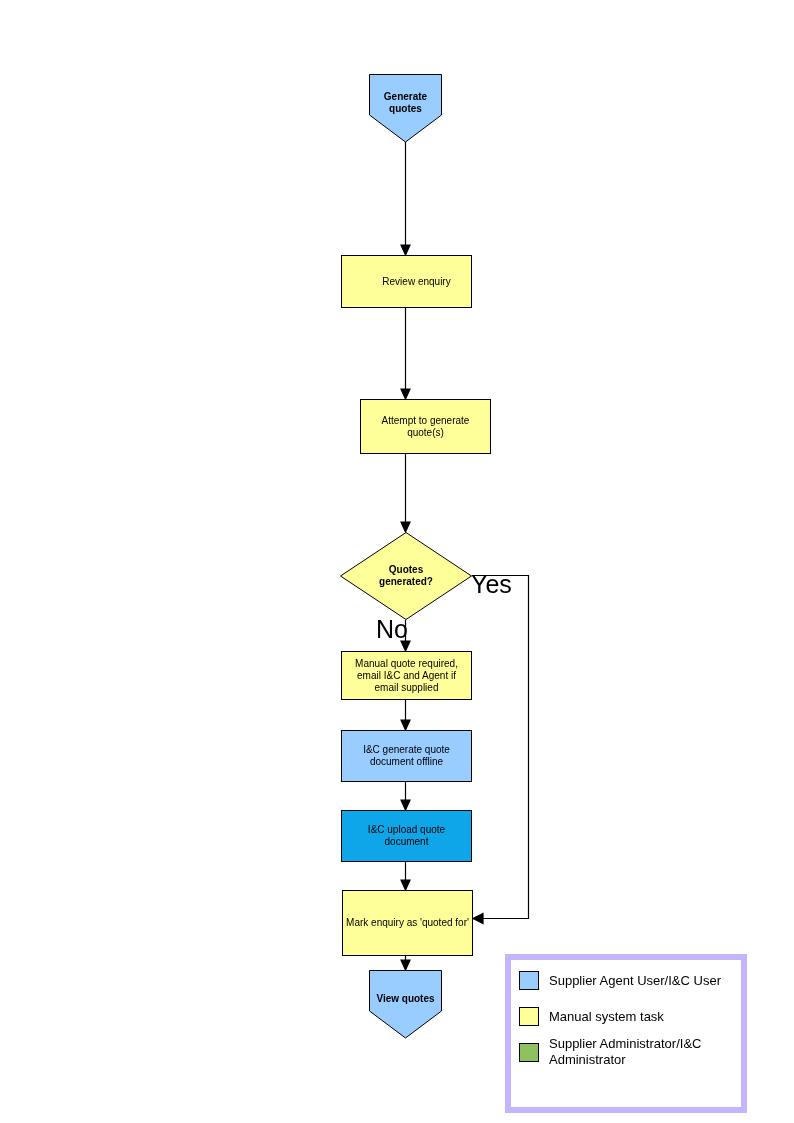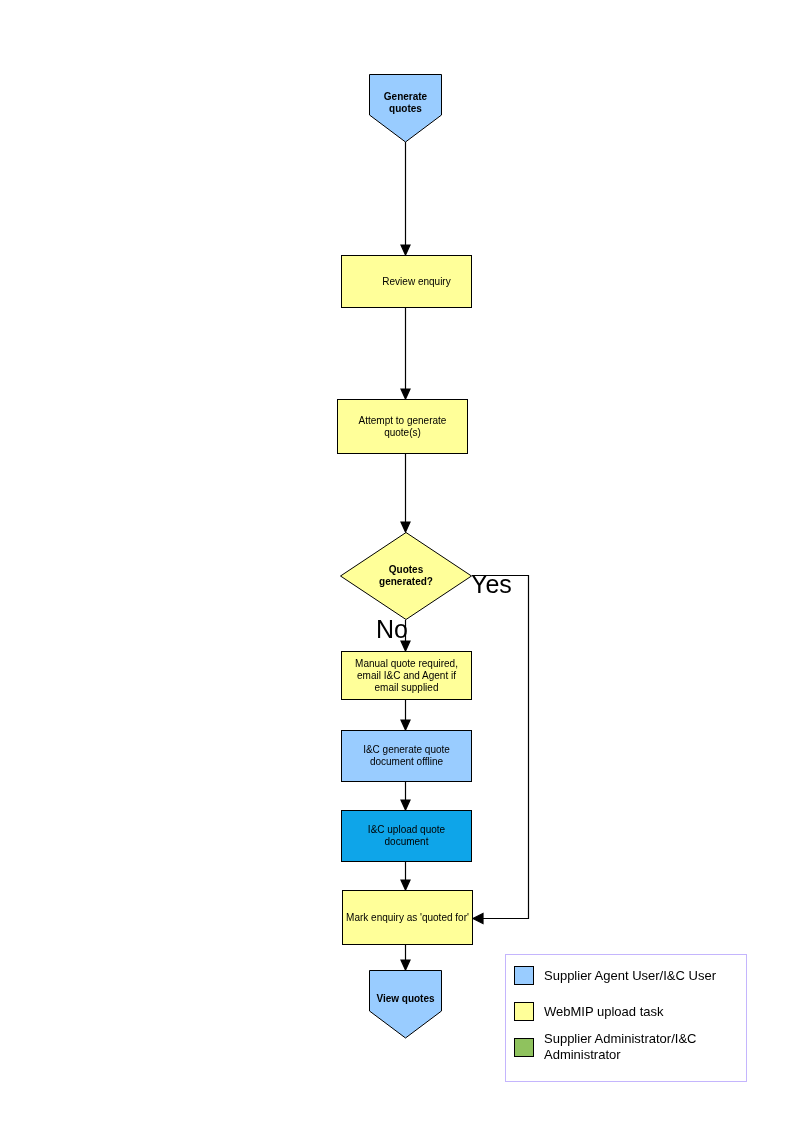--- a/index.html
+++ b/index.html
@@ -13,40 +13,40 @@
     display:flex; align-items:center; justify-content:center;
     text-align:center; font-size:10px; line-height:12px; padding:2px 5px;
   }
   .node-shape { position:absolute; display:flex; align-items:center; justify-content:center;font-weight:bold; }
   .node-shape svg { position:absolute; left:0; top:0; }
   .shape-label { position:relative; text-align:center; font-size:10px; line-height:12px; z-index:2; }
   .pent-label { padding-bottom:12px; }
   .diamond-label { width:80px; }
   .edge-label { position:absolute; font-size:25px; line-height:25px; z-index:3; }
   #legend {
-    position:absolute; left:505px; top:954px; width:242px; height:128px;
-    box-sizing:border-box; border:1px solid #c4b5fd; background:#ffffff;
+    position:absolute; left:505px; top:954px; width:242px; height:159px;
+    box-sizing:border-box; border:6px solid #c4b5fd; background:#ffffff;
   }
   .legend-row { position:absolute; left:8px; display:flex; align-items:center; }
   .legend-row-1 { top:11px; }
   .legend-row-2 { top:47px; }
   .legend-row-3 { top:76px; }
   .legend-swatch {
     width:20px; height:19px; box-sizing:border-box; border:1px solid #000; flex:none;
   }
   .legend-label { font-size:13px; line-height:16px; margin-left:10px; width:198px; }
   #n-generate { left:369px; top:74px;  width:73px;  height:69px; }
   #n-view     { left:369px; top:970px; width:73px;  height:69px; }
   #n-review   { left:341px; top:255px; width:131px; height:53px; background:#FFFF99;padding-left:25px; }
-  #n-attempt  { left:337px; top:399px; width:131px; height:55px; background:#FFFF99; }
+  #n-attempt  { left:360px; top:399px; width:131px; height:55px; background:#FFFF99; }
   #n-decision { left:340px; top:532px; width:132px; height:88px; }
   #n-manual   { left:341px; top:651px; width:131px; height:49px; background:#FFFF99; }
   #n-icgen    { left:341px; top:730px; width:131px; height:52px; background:#99CCFF; }
   #n-icupload { left:341px; top:810px; width:131px; height:52px; background:#99CCFF; }
-  #n-mark     { left:342px; top:890px; width:131px; height:55px; background:#FFFF99; padding:2px 3px;justify-content:center; }
+  #n-mark     { left:342px; top:890px; width:131px; height:66px; background:#FFFF99; padding:2px 3px;justify-content:center; }
   #yes-label  { left:471px; top:572px; }
   #no-label   { left:376px; top:617px; }
 </style>
 </head>
 <body>
 
 <div id="canvas">
 
   <svg id="connectors" viewBox="0 0 794 1123" xmlns="http://www.w3.org/2000/svg">
     <g stroke="#000" stroke-width="1.2" fill="#000">
@@ -137,21 +137,21 @@
   <div class="edge-label" id="yes-label">Yes</div>
   <div class="edge-label" id="no-label">No</div>
 
   <div id="legend">
     <div class="legend-row legend-row-1">
       <span class="legend-swatch" style="background-color: rgb(153, 204, 255);"></span>
       <span class="legend-label">Supplier Agent User/I&amp;C User</span>
     </div>
     <div class="legend-row legend-row-2">
       <span class="legend-swatch" style="background-color: rgb(255, 255, 153);"></span>
-      <span class="legend-label">WebMIP upload task</span>
+      <span class="legend-label">Manual system task</span>
     </div>
     <div class="legend-row legend-row-3">
       <span class="legend-swatch" style="background-color: rgb(143, 194, 94);"></span>
       <span class="legend-label">Supplier Administrator/I&amp;C Administrator</span>
     </div>
   </div>
 
 </div>
 
 </body></html>

